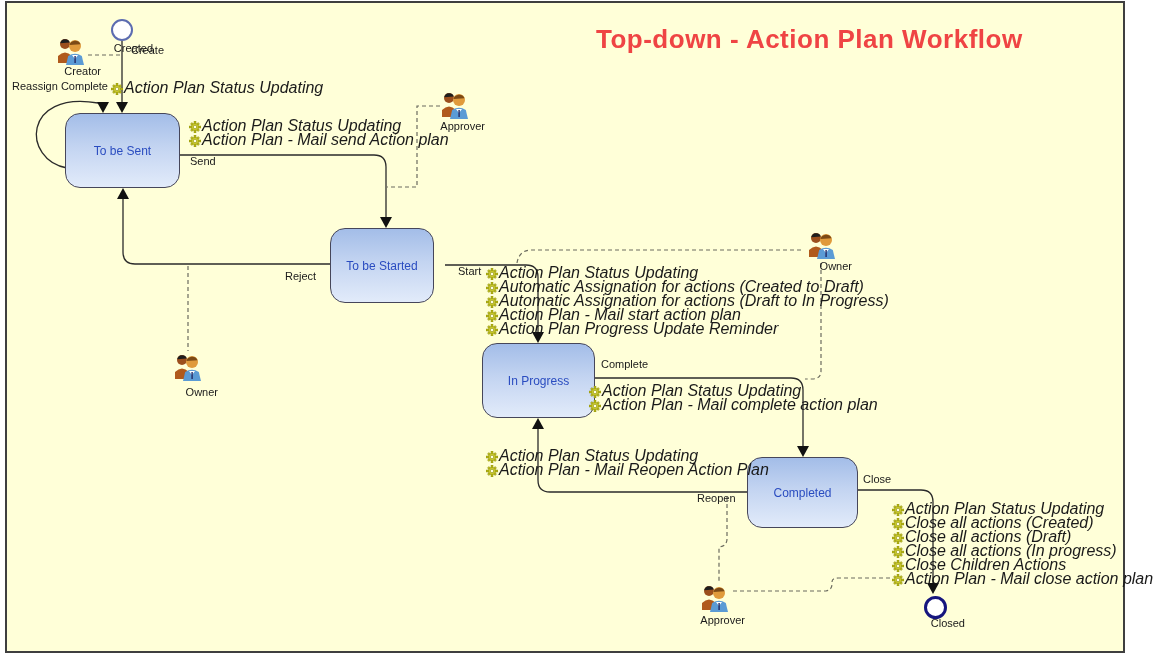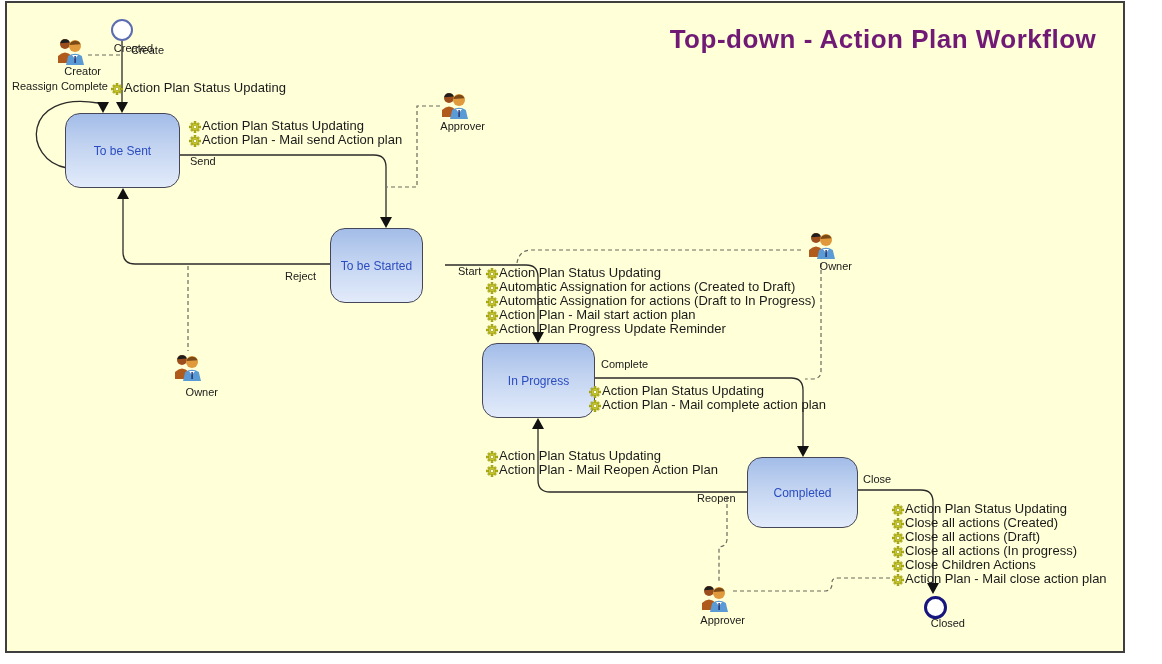--- a/index.html
+++ b/index.html
@@ -1,35 +1,35 @@
 <!DOCTYPE html>
 <html><head>
 <meta charset="utf-8">
 <style>
   html,body{margin:0;padding:0;background:#ffffff;font-family:"Liberation Sans",sans-serif;}
   .stage{position:relative;width:1162px;height:664px;overflow:hidden;background:#ffffff;}
   .canvas{position:absolute;left:5px;top:1px;width:1120px;height:652px;background:#FFFFD8;
           border:2px solid #3f3f3f;box-sizing:border-box;z-index:0;}
   .wires{position:absolute;left:0;top:0;width:1162px;height:664px;z-index:1;pointer-events:none;}
-  .title{position:absolute;left:633px;top:24px;width:500px;text-align:center;
-         font-size:26px;font-weight:bold;color:#701a75;z-index:2;letter-spacing:0.5px;}
+  .title{position:absolute;left:596px;top:24px;width:500px;text-align:left;
+         font-size:26px;font-weight:bold;color:#ef4444;z-index:2;letter-spacing:0.5px;}
   .state{position:absolute;z-index:2;border:1.4px solid #46465a;border-radius:15px;
          background:linear-gradient(180deg,#a3bde8 0%,#c3d4f1 45%,#e2ebfa 100%);
          display:flex;align-items:center;justify-content:center;
          color:#2a4cc0;font-size:12px;box-sizing:border-box;}
   .node-circle{position:absolute;z-index:2;background:#ffffff;border-radius:50%;box-sizing:border-box;}
   .start-circle{left:111px;top:19px;width:22px;height:22px;border:2px solid #5c6cb0;}
   .end-circle{left:924px;top:596px;width:23px;height:23px;border:3.5px solid #16167e;}
   .lbl{position:absolute;z-index:3;font-size:11px;color:#1a1a1a;white-space:nowrap;line-height:13px;}
   .lbl.center{text-align:right;}
   .actor{position:absolute;z-index:3;width:34px;height:30px;}
   .action-group{position:absolute;z-index:3;}
   .action-row{display:flex;align-items:center;height:14px;white-space:nowrap;}
   .gear{width:12px;height:12px;flex:0 0 12px;margin-right:1px;display:inline-block;}
-  .action-text{font-size:13px;color:#1a1a1a;line-height:13px;}
+  .action-text{font-size:16px;color:#1a1a1a;line-height:13px;font-style:italic;}
 </style>
 </head>
 <body>
 
 <div class="stage">
 
   <div class="canvas"></div>
 
   <svg class="wires" width="1162" height="664">
     <g fill="none" stroke="#2b2b2b" stroke-width="1.3">
@@ -67,21 +67,21 @@
 
   <div class="node-circle start-circle"></div>
   <div class="lbl center" style="left:93px;top:42px;width:60px;">Created</div>
 
   <div class="node-circle end-circle"></div>
   <div class="lbl center" style="left:905px;top:617px;width:60px;">Closed</div>
 
   <div class="state" style="left:65px;top:113px;width:115px;height:75px;">
     <span>To be Sent</span>
   </div>
-  <div class="state" style="left:330px;top:228px;width:93px;height:75px;">
+  <div class="state" style="left:330px;top:228px;width:104px;height:75px;">
     <span>To be Started</span>
   </div>
   <div class="state" style="left:482px;top:343px;width:113px;height:75px;">
     <span>In Progress</span>
   </div>
   <div class="state" style="left:747px;top:457px;width:111px;height:71px;">
     <span>Completed</span>
   </div>
 
   <div class="actor actor-icon" style="left:54px;top:36px;"><svg width="34" height="30" viewBox="0 0 34 30">

